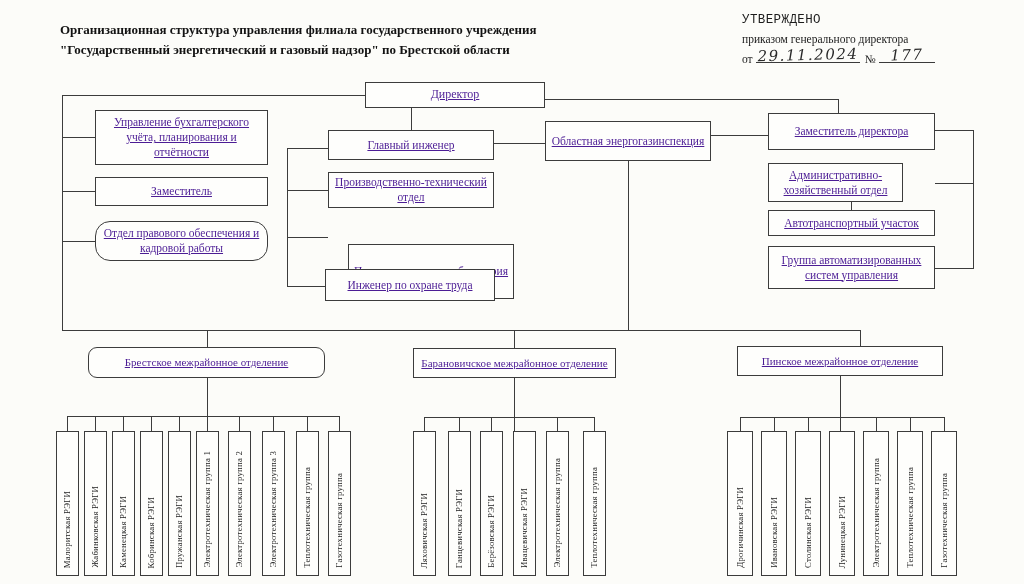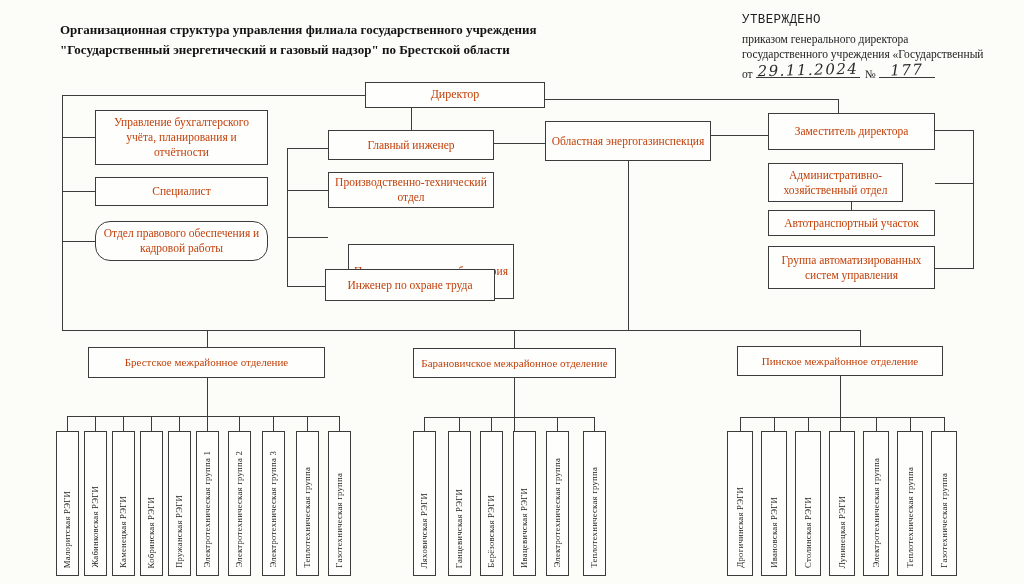--- a/index.html
+++ b/index.html
@@ -27,22 +27,23 @@
   .handwriting{
     position:absolute;left:0;bottom:-4px;width:100%;text-align:center;
     font-family:"DejaVu Serif", serif;font-style:italic;
     font-size:15px;letter-spacing:1.5px;color:#2a2a2a;white-space:nowrap;
     transform:rotate(-1.5deg);
   }
   .box{
     position:absolute;box-sizing:border-box;
     border:1px solid #3c3c3c;background:#fefefc;
     display:flex;align-items:center;justify-content:center;
-    text-align:center;font-size:11.5px;line-height:1.28;color:#c2410c;
+    text-align:center;font-size:11.5px;line-height:1.28;color:#4c1d95;
     padding:1px 4px;
+    text-decoration:underline;
   }
   .box.director{font-size:12px;}
   .box.branch{font-size:11px;padding:1px 2px;}
   .vbox{
     position:absolute;top:431px;width:23px;height:145px;box-sizing:border-box;
     border:1px solid #3c3c3c;background:#fefefc;
     display:flex;justify-content:center;align-items:flex-end;padding-bottom:7px;
   }
   .vbox.g3{width:26px;}
   .vbox span{
@@ -55,21 +56,20 @@
 <body>
 
 <div class="title">
   <div>Организационная  структура управления  филиала государственного учреждения</div>
   <div>"Государственный энергетический и газовый надзор" по Брестской области</div>
 </div>
 
 <div class="approval">
   <div class="approval-heading">УТВЕРЖДЕНО</div>
   <div>приказом генерального директора</div>
-  <div>государственного учреждения  «Государственный</div>
   <div class="approval-sign">
     <span>от</span><span class="hand-slot"><span class="handwriting">29.11.2024</span></span><span>№</span><span class="hand-slot slot2"><span class="handwriting">177</span></span>
   </div>
 </div>
 
 <svg class="connectors" width="1024" height="584" viewBox="0 0 1024 584" fill="none" stroke="#3c3c3c" stroke-width="1" shape-rendering="crispEdges">
   <path d="M365 95 H62 V330 H860 V347"></path>
   <path d="M62 137 H95 M62 191 H95 M62 241 H95"></path>
   <path d="M411 108 V130"></path>
   <path d="M545 99 H838 V113"></path>
@@ -81,36 +81,36 @@
   <path d="M628 161 V330"></path>
   <path d="M207 330 V347 M514 330 V348"></path>
   <path d="M207 378 V431 M67.5 416 H339.5 M67.5 416 V431 M95.5 416 V431 M123.5 416 V431 M151.5 416 V431 M179.5 416 V431 M239.5 416 V431 M273.5 416 V431 M307.5 416 V431 M339.5 416 V431"></path>
   <path d="M514 378 V431 M424.5 417 H594.5 M424.5 417 V431 M459.5 417 V431 M491.5 417 V431 M557.5 417 V431 M594.5 417 V431"></path>
   <path d="M840 376 V431 M740 417 H944 M740 417 V431 M774 417 V431 M808 417 V431 M876 417 V431 M910 417 V431 M944 417 V431"></path>
 </svg>
 
 <div class="box director" style="left:365px;top:82px;width:180px;height:26px;">Директор</div>
 
 <div class="box" style="left:95px;top:110px;width:173px;height:55px;">Управление бухгалтерского учёта, планирования и отчётности</div>
-<div class="box" style="left:95px;top:177px;width:173px;height:29px;">Специалист</div>
+<div class="box" style="left:95px;top:177px;width:173px;height:29px;">Заместитель</div>
 <div class="box" style="left:95px;top:221px;width:173px;height:40px;border-radius:15px;">Отдел правового обеспечения и кадровой работы</div>
 
 <div class="box" style="left:328px;top:130px;width:166px;height:30px;text-align:center;">Главный  инженер</div>
 <div class="box" style="left:328px;top:172px;width:166px;height:36px;">Производственно-технический отдел</div>
 <div class="box" style="left:348px;top:216px;width:166px;height:55px;margin-top:28px;">Производственная лаборатория</div>
 <div class="box" style="left:325px;top:269px;width:170px;height:32px;">Инженер по охране труда</div>
 
 <div class="box" style="left:545px;top:121px;width:166px;height:40px;">Областная энергогазинспекция</div>
 
 <div class="box" style="left:768px;top:113px;width:167px;height:37px;">Заместитель директора</div>
 <div class="box" style="left:768px;top:163px;width:135px;height:39px;">Административно-хозяйственный отдел</div>
 <div class="box" style="left:768px;top:210px;width:167px;height:26px;">Автотранспортный участок</div>
 <div class="box" style="left:768px;top:246px;width:167px;height:43px;">Группа автоматизированных систем управления</div>
 
-<div class="box branch" style="left:88px;top:347px;width:237px;height:31px;">Брестское межрайонное отделение</div>
+<div class="box branch" style="left:88px;top:347px;width:237px;height:31px;border-radius:9px;">Брестское межрайонное отделение</div>
 <div class="box branch" style="left:413px;top:348px;width:203px;height:30px;">Барановичское межрайонное отделение</div>
 <div class="box branch" style="left:737px;top:346px;width:206px;height:30px;">Пинское межрайонное отделение</div>
 
 <div class="vbox" style="left:56px">
     <span>Малоритская РЭГИ</span>
   </div>
 <div class="vbox" style="left:84px">
     <span>Жабинковская РЭГИ</span>
   </div>
 <div class="vbox" style="left:112px">

